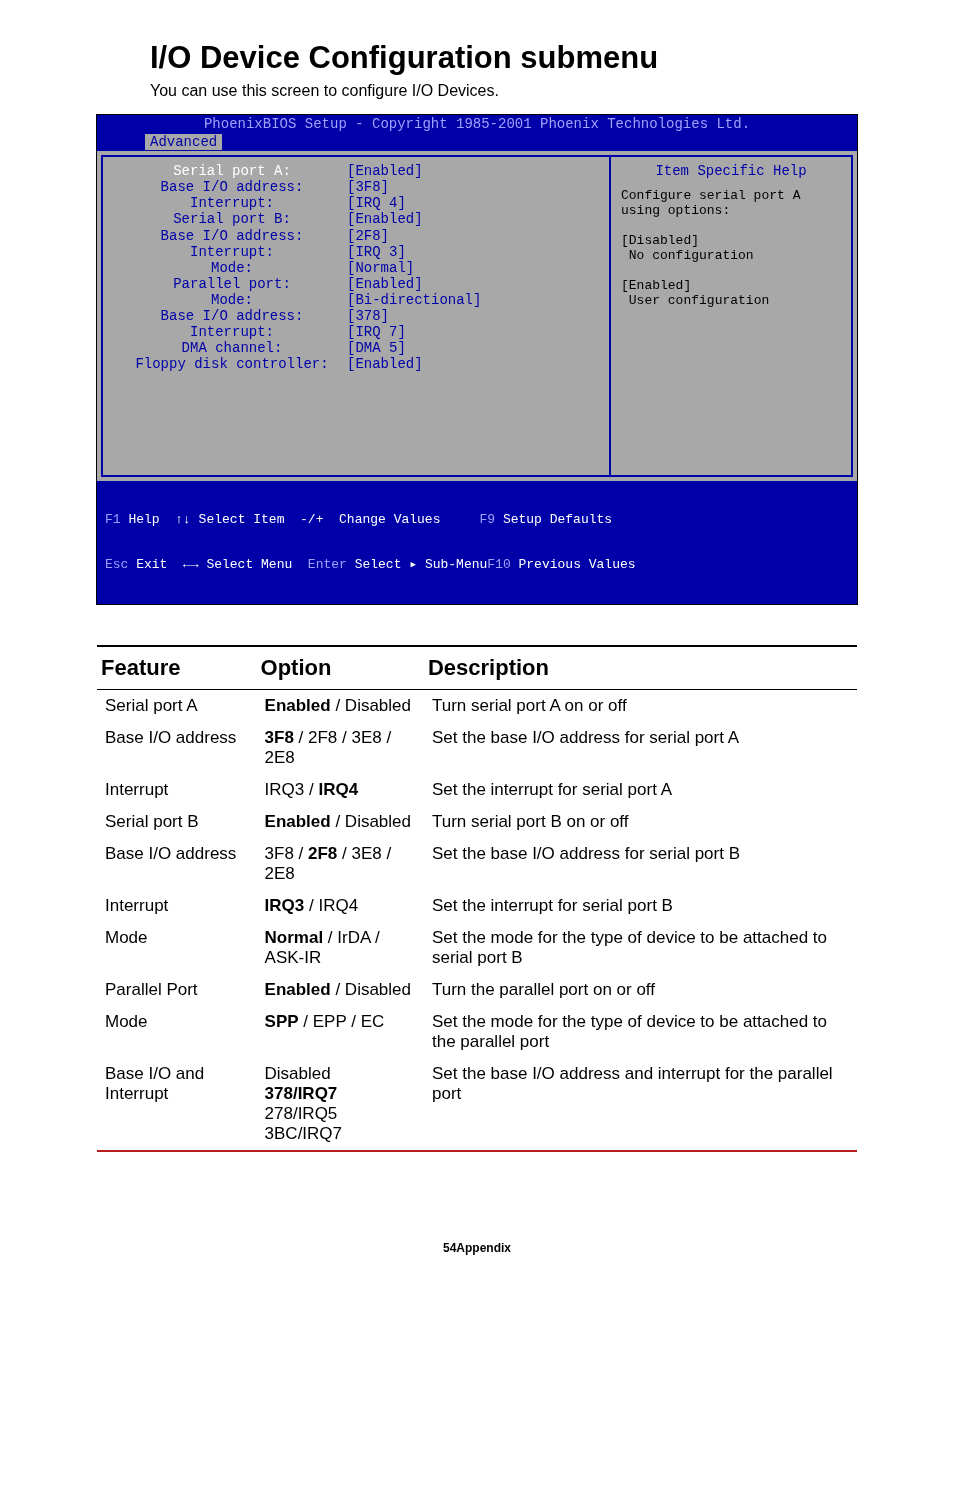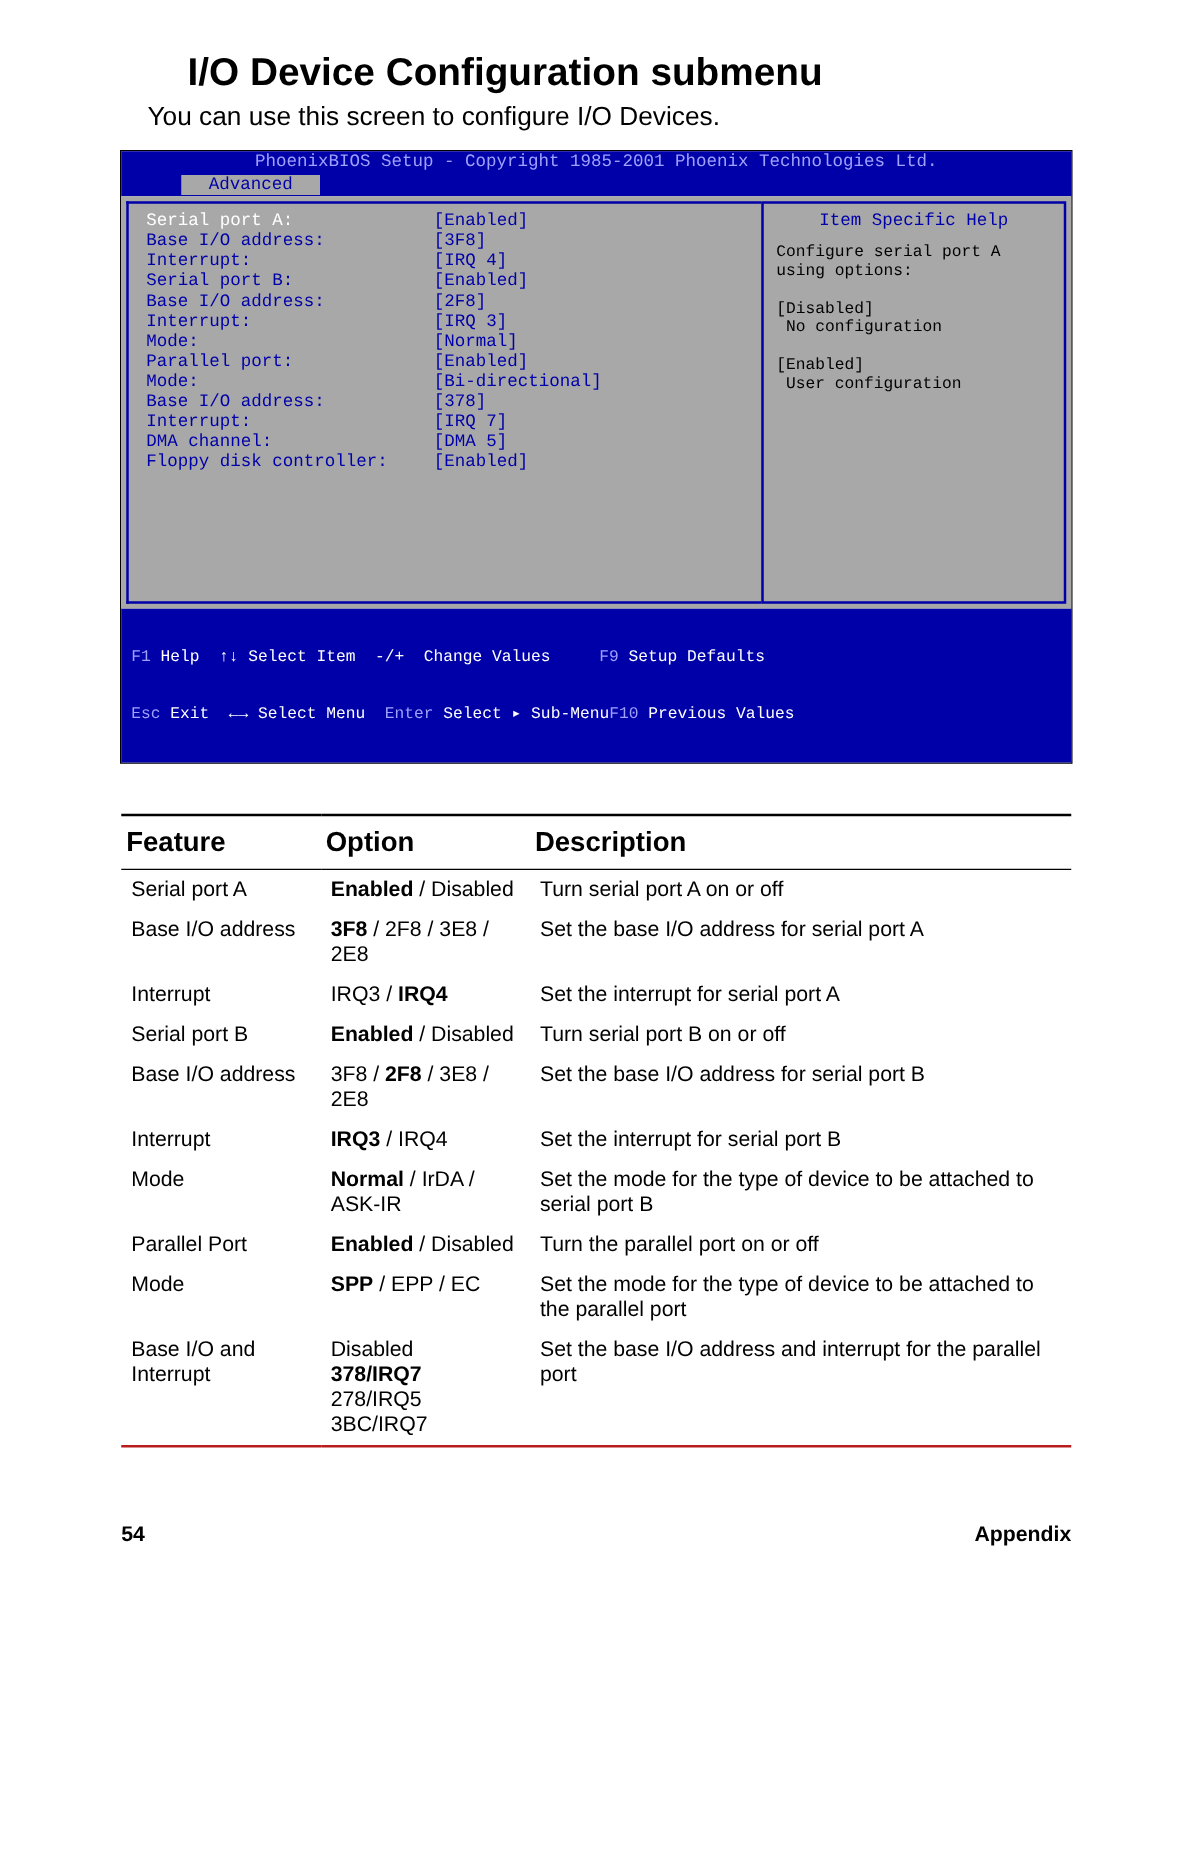--- a/index.html
+++ b/index.html
@@ -9,22 +9,22 @@
     background: #fff;
     color: #000;
     width: 834px;
   }
   h1.title {
     font-size: 31px;
     font-weight: bold;
     margin: 0 0 6px 90px;
   }
   p.subtitle {
-    font-size: 21px;
-    margin: 0 0 14px 58px;
+    font-size: 16px;
+    margin: 0 0 14px 90px;
   }
   .bios {
     width: 760px;
     margin: 0 auto 40px auto;
     font-family: "Courier New", monospace;
     font-size: 14px;
     line-height: 1.15;
     border: 1px solid #000;
   }
   .bios-top {
@@ -38,34 +38,35 @@
   }
   .bios-title {
     text-align: center;
     color: #a0a0ff;
     padding: 1px 0;
   }
   .bios-tab {
     display: inline-block;
     background: #a8a8a8;
     color: #0000a8;
-    padding: 0 22px;
+    padding: 0 5px;
     margin-left: 40px;
   }
   .bios-body {
     display: flex;
     background: #a8a8a8;
     color: #0000a8;
   }
   .bios-left {
     flex: 1;
     padding: 6px 10px 6px 14px;
     border: 2px solid #0000a8;
     border-right: none;
     margin: 4px 0 4px 4px;
+    text-align: center;
   }
   .bios-right {
     width: 220px;
     padding: 6px 10px;
     border: 2px solid #0000a8;
     margin: 4px 4px 4px 0;
   }
   .bios-row {
     display: flex;
     white-space: pre;
@@ -102,24 +103,24 @@
     border-bottom: 1px solid #000;
   }
   table.feat td {
     padding: 6px 8px;
     vertical-align: top;
   }
   table.feat tr.thin td { border-top: 1px solid #000; margin-left: 14px; }
   .last-row td { border-bottom: 2px solid #b91c1c; }
   .foot {
     width: 760px;
-    margin: 60px auto 0 auto;
+    margin: 89px auto 0 auto;
     display: flex;
-    justify-content: space-between;
-    font-size: 17px;
+    justify-content: center;
+    font-size: 12px;
   }
   .foot .pg { font-weight: bold; }
   .foot .ap { font-weight: bold; }
 </style>
 </head>
 <body>
 
 <h1 class="title">I/O Device Configuration submenu</h1>
 <p class="subtitle">You can use this screen to configure I/O Devices.</p>
 

